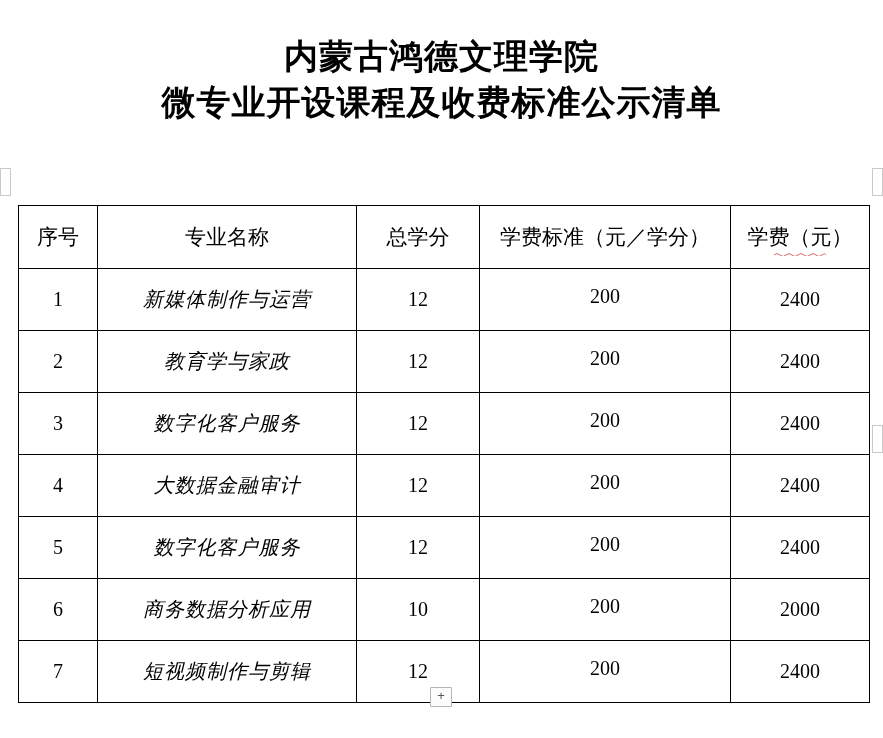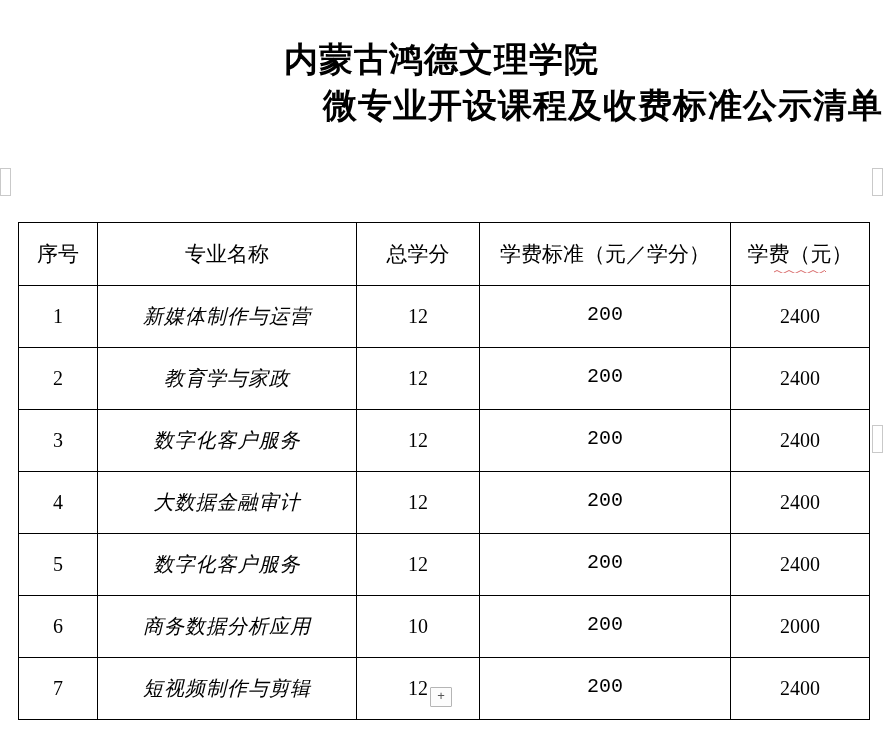--- a/index.html
+++ b/index.html
@@ -18,35 +18,34 @@
   .page {
     position: relative;
     width: 883px;
     height: 738px;
   }
   .title-block {
     text-align: center;
     padding-top: 36px;
   }
   .title-line {
-    font-family: Liberation Sans, sans-serif;
+    font-family: Liberation Mono, monospace;
     font-weight: bold;
     font-size: 34px;
     line-height: 46px;
     letter-spacing: 1px;
     color: #000;
   }
   .title-line.second {
     font-size: 34px;
-    text-align: right;
   }
   .table-wrap {
     position: absolute;
     left: 18px;
-    top: 222px;
+    top: 205px;
     width: 846px;
   }
   table.listing {
     border-collapse: collapse;
     width: 846px;
     table-layout: fixed;
   }
   table.listing td, table.listing th {
     border: 1px solid #000;
     text-align: center;
@@ -72,21 +71,20 @@
   .num-cell { font-size: 19px; }
   .name-cell { font-size: 21px; letter-spacing: 1px; font-style: italic; }
   .credit-cell { font-size: 20px; }
   .standard-cell { font-size: 20px; position: relative; }
   .fee-cell { font-size: 20px; margin-left: 12px; }
 
   
   .standard-cell span {
     display: inline-block;
     transform: translateY(-3px);
-    font-family: Liberation Mono, monospace;
   }
 
   .hdr-fee {
     position: relative;
   }
   .hdr-fee .squiggle {
     position: absolute;
     left: 50%;
     transform: translateX(-50%);
     bottom: 12px;

